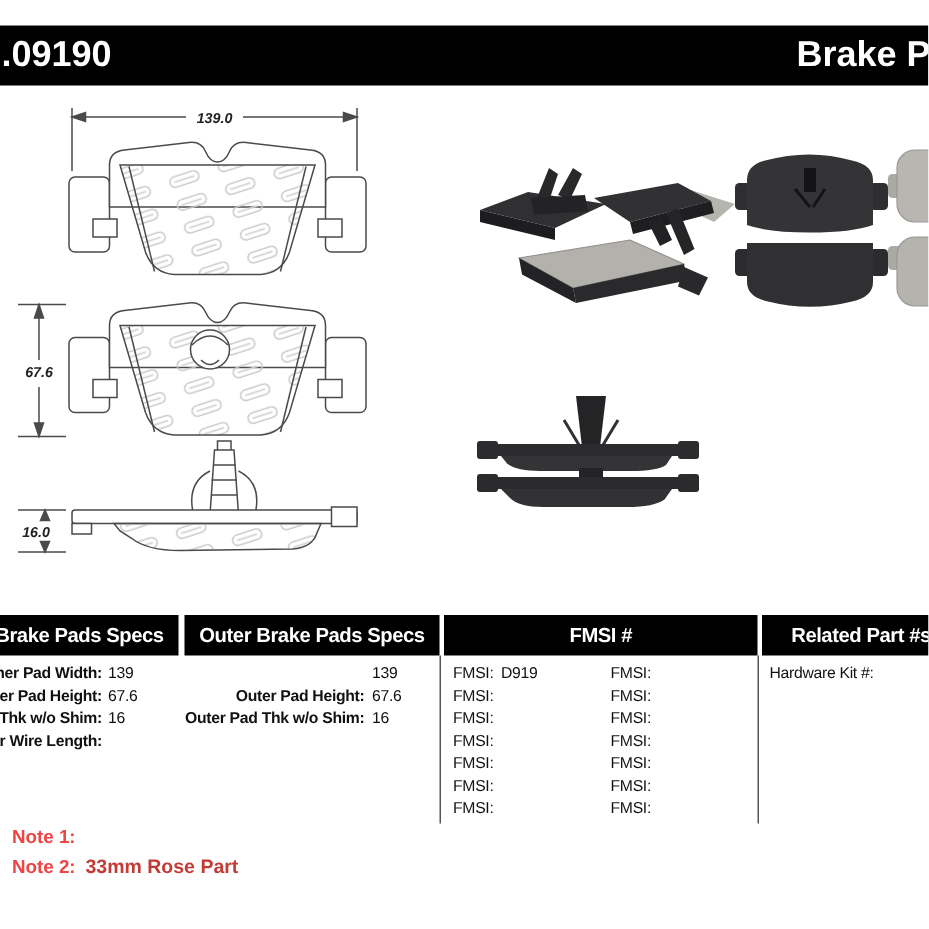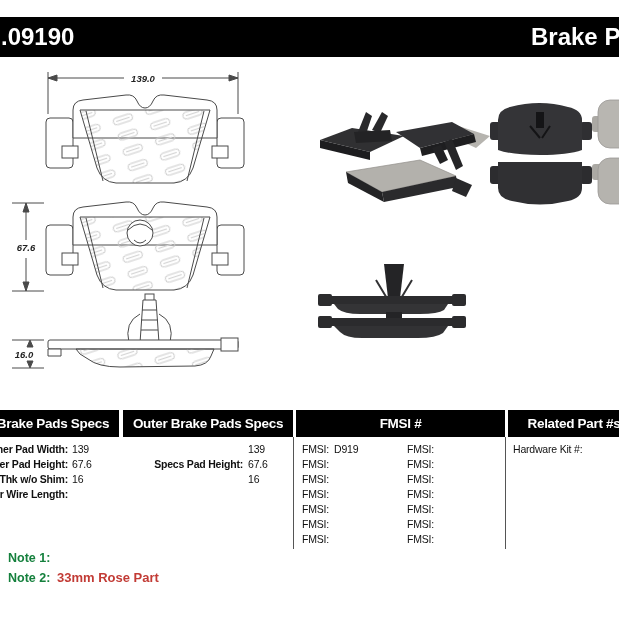--- a/index.html
+++ b/index.html
@@ -13,21 +13,21 @@
   
   .hdr{top:410px;height:27px;background:#000;color:#fff;font-weight:bold;
        font-size:13.5px;letter-spacing:-0.3px;display:flex;align-items:center;
        justify-content:center;white-space:nowrap;overflow:visible;}
   
   .lbl{font-size:10.5px;font-weight:bold;color:#111;letter-spacing:-0.2px;
        text-align:right;white-space:nowrap;height:15px;line-height:15px;}
   .val{font-size:10.5px;font-weight:normal;color:#111;letter-spacing:-0.2px;
        text-align:left;white-space:nowrap;height:15px;line-height:15px;}
   .vsep{top:437px;width:1px;height:112px;background:#555;}
-  .note-label{font-size:12.5px;font-weight:bold;color:#15803d;white-space:nowrap;}
+  .note-label{font-size:12.5px;font-weight:bold;color:#ef4444;white-space:nowrap;}
   .note-red{font-size:13px;font-weight:bold;white-space:nowrap;}
   svg text.dim{font-family:"Liberation Sans",sans-serif;font-style:italic;
                font-weight:bold;font-size:9.5px;fill:#222;}
 </style>
 </head>
 <body>
 
 <div id="page">
 
   <svg class="abs" style="left:0;top:0" width="619" height="619" viewBox="0 0 619 619">
@@ -170,22 +170,23 @@
   <div class="abs lbl" style="left:-132px;top:442px;width:200px">Inner Pad Width:</div>
   <div class="abs val" style="left:72px;top:442px">139</div>
   <div class="abs lbl" style="left:-132px;top:457px;width:200px">Inner Pad Height:</div>
   <div class="abs val" style="left:72px;top:457px">67.6</div>
   <div class="abs lbl" style="left:-132px;top:472px;width:200px">Inner Pad Thk w/o Shim:</div>
   <div class="abs val" style="left:72px;top:472px">16</div>
   <div class="abs lbl" style="left:-132px;top:487px;width:200px">Sensor Wire Length:</div>
   <div class="abs val" style="left:72px;top:487px"></div>
 
   <div class="abs val" style="left:248px;top:442px">139</div>
-  <div class="abs lbl" style="left:93px;top:457px;width:150px">Specs Pad Height:</div>
+  <div class="abs lbl" style="left:93px;top:457px;width:150px">Outer Pad Height:</div>
   <div class="abs val" style="left:248px;top:457px">67.6</div>
+  <div class="abs lbl" style="left:93px;top:472px;width:150px">Outer Pad Thk w/o Shim:</div>
   <div class="abs val" style="left:248px;top:472px">16</div>
 
   <div class="abs val" style="left:302px;top:442px">FMSI:</div>
   <div class="abs val" style="left:334px;top:442px">D919</div>
   <div class="abs val" style="left:302px;top:457px">FMSI:</div>
   <div class="abs val" style="left:334px;top:457px"></div>
   <div class="abs val" style="left:302px;top:472px">FMSI:</div>
   <div class="abs val" style="left:334px;top:472px"></div>
   <div class="abs val" style="left:302px;top:487px">FMSI:</div>
   <div class="abs val" style="left:334px;top:487px"></div>

